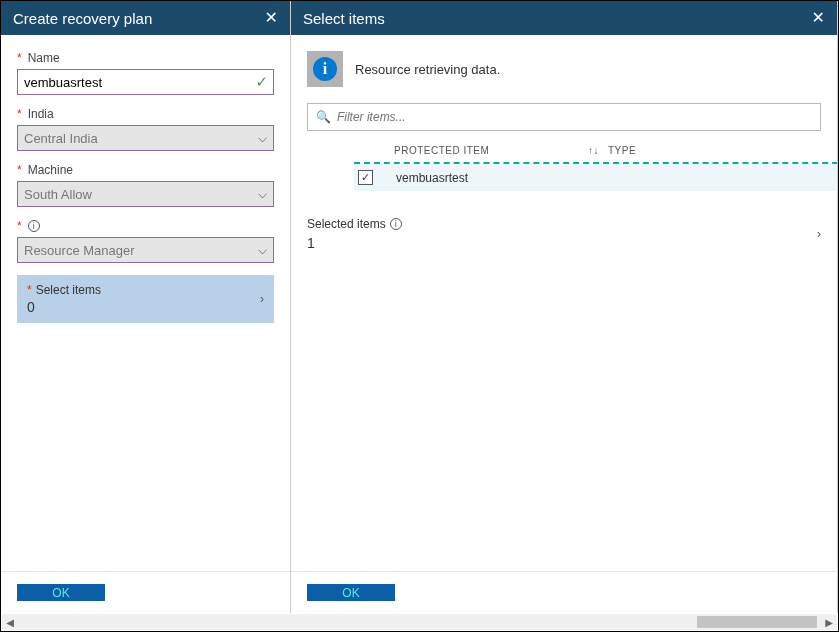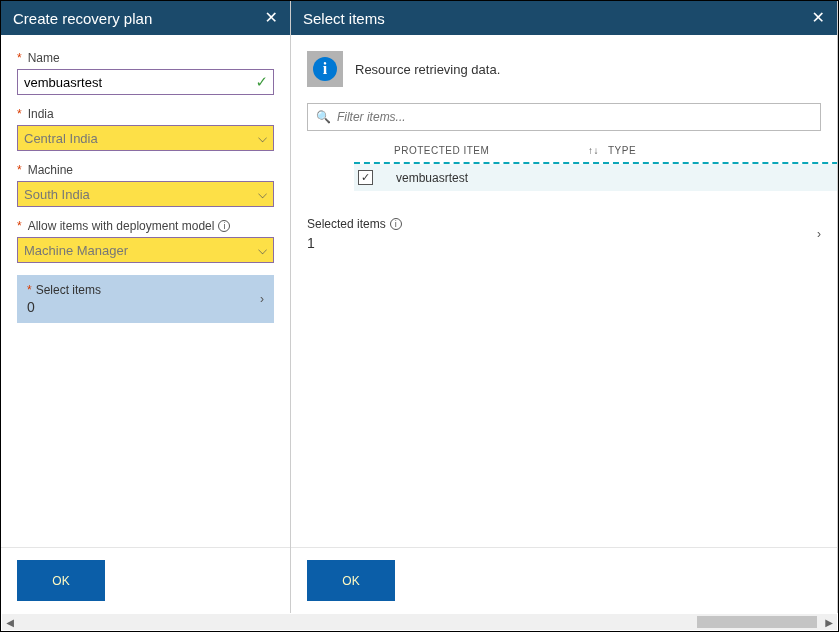--- a/index.html
+++ b/index.html
@@ -45,24 +45,24 @@
       flex: 1;
       padding: 16px;
       overflow: auto;
     }
     .pane-footer {
       padding: 12px 16px;
       border-top: 1px solid #e5e5e5;
     }
     .ok-btn {
       background: #0b5ea8;
-      color: #fef9c3;
+      color: #5eead4;
       border: none;
       width: 88px;
-      height: 41px;
+      height: 17px;
       font-size: 12px;
       cursor: pointer;
     }
     .field { margin-bottom: 12px; }
     .field-label {
       font-size: 12px;
       color: #444;
       margin-bottom: 4px;
       display: flex;
       align-items: center;
@@ -82,21 +82,21 @@
     .text-input, .select {
       width: 100%;
       height: 26px;
       border: 1px solid #8a6da3;
       padding: 0 6px;
       font-size: 13px;
       background: #fff;
       position: relative;
     }
     .select {
-      background: #fde047;
+      background: #e5e5e5;
       color: #777;
       display: flex;
       align-items: center;
       justify-content: space-between;
       cursor: pointer;
     }
     .chevron {
       font-size: 12px;
       color: #555;
     }
@@ -285,33 +285,32 @@
           <span class="chevron">⌵</span>
         </div>
       </div>
 
       <div class="field">
         <div class="field-label">
           <span class="required">*</span>
           <span>Machine</span>
         </div>
         <div class="select">
-          <span>South India</span>
+          <span>South Allow</span>
           <span class="chevron">⌵</span>
         </div>
       </div>
 
       <div class="field">
         <div class="field-label">
           <span class="required">*</span>
-          <span>Allow items with deployment model</span>
           <span class="info-icon">i</span>
         </div>
         <div class="select">
-          <span>Machine Manager</span>
+          <span>Resource Manager</span>
           <span class="chevron">⌵</span>
         </div>
       </div>
 
       <div class="select-items-row">
         <div class="left">
           <div class="label">
             <span class="required">*</span>
             <span>Select items</span>
           </div>

